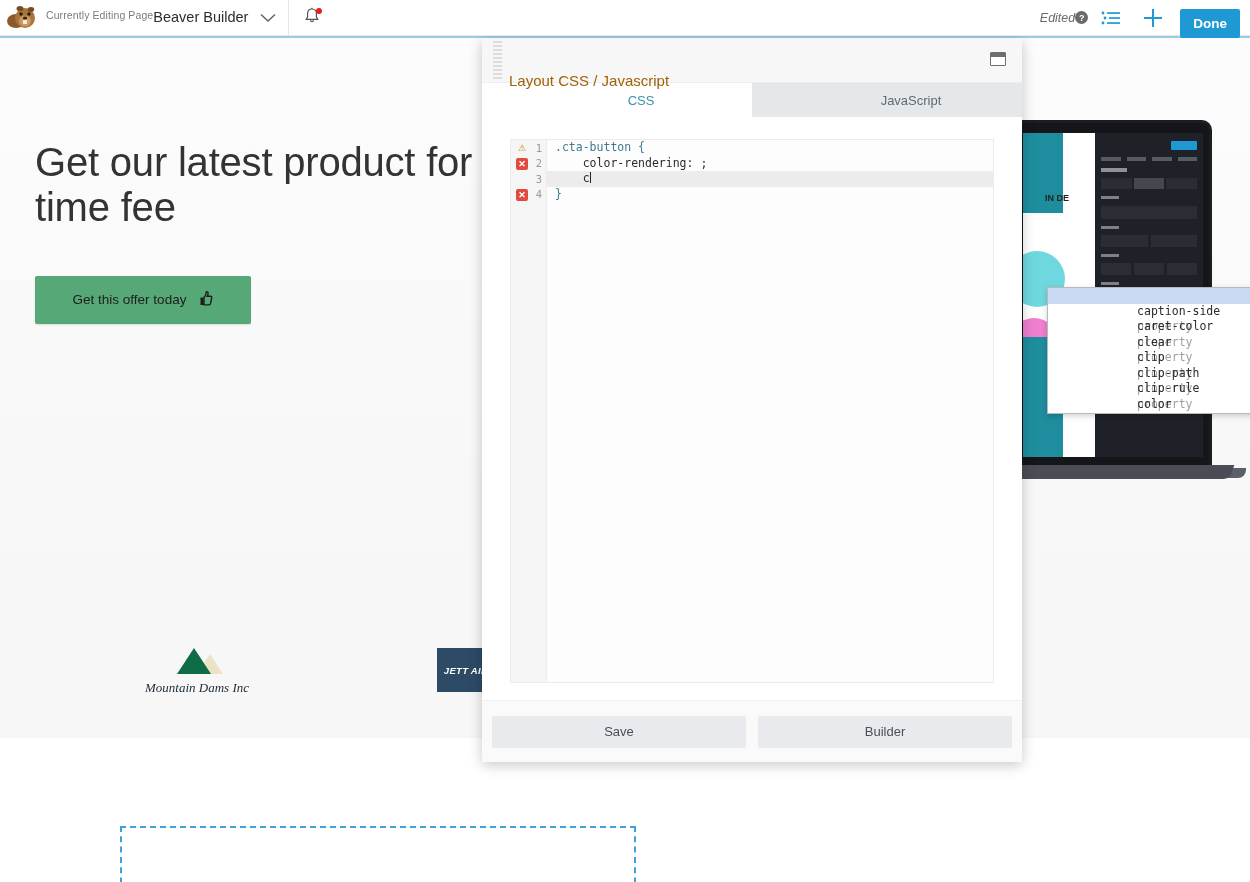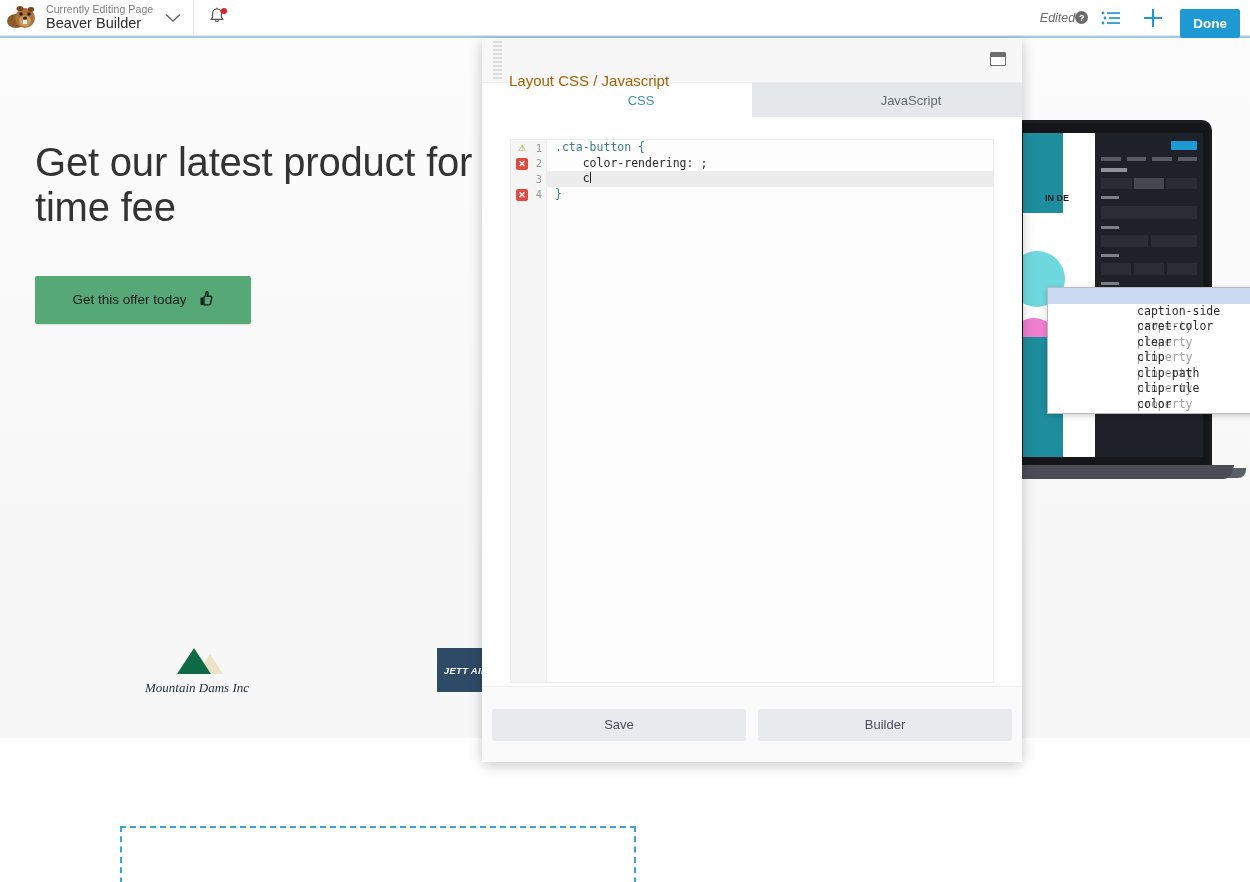--- a/index.html
+++ b/index.html
@@ -11,21 +11,21 @@
   }
   #root { position: relative; width: 1250px; height: 882px; overflow: hidden; background:#fff; }
 
   
   .adminbar {
     position: absolute; top: 0; left: 0; width: 1250px; height: 36px;
     background: #ffffff; border-bottom: 1px solid #e8e8e8;
     display: flex; align-items: center; z-index: 60;
   }
   .ab-logo { width: 44px; height: 36px; display:flex; align-items:center; justify-content:center; }
-  .ab-titles { display:flex; flex-direction:column; justify-content:center; line-height: 1.15; padding-left: 2px; }
+  .ab-titles { display:flex; flex-direction:row; justify-content:center; line-height: 1.15; padding-left: 2px; }
   .ab-eyebrow { font-size: 10.5px; color: #7c7c7c; letter-spacing: .1px; }
   .ab-title { font-size: 14.5px; color: #2d2d2d; }
   .ab-caret { margin-left: auto; width: 40px; display:flex; align-items:center; justify-content:center; color:#555; }
   .ab-divider { width: 1px; height: 36px; background: #e8e8e8; }
   .ab-bellwrap { width: 46px; height: 36px; display:flex; align-items:center; justify-content:center; position: relative; }
   .ab-spacer { flex: 1 1 auto; }
   .ab-edited { font-size: 12.5px; font-style: italic; color: #6b6b6b; display:flex; align-items:center; padding-right: 2px;}
   .ab-help { width:13px; height:13px; border-radius:50%; background:#6b6b6b; color:#fff; font-size:9px; font-style: normal;
              display:flex; align-items:center; justify-content:center; font-weight:bold;}
   .ab-icon-btn { width: 42px; height: 36px; display:flex; align-items:center; justify-content:center; }
@@ -156,21 +156,21 @@
   .autocomplete {
     position: absolute; left: 565px; top: 170px; width: 280px; height: 127px;
     background: #ffffff; border: 1px solid #b9b9b9; box-shadow: 0 2px 6px rgba(0,0,0,.18);
     font-family: "DejaVu Sans Mono", monospace; font-size: 11.5px; z-index: 70; overflow:hidden;
   }
   .ac-list { position:absolute; left:0; top:0; right: 14px; bottom:0; }
   .ac-item { height: 15.5px; line-height: 15.5px; padding-left: 6px; color: #2b2b2b; white-space: pre; }
   .ac-item.sel { background:#ccd9f2; }
   .ac-type { color:#a0a0a0; }
 
-  .modal-foot { height: 76px; background:#fafafa; border-top: 1px solid #f0f0f0;
+  .modal-foot { height: 62px; background:#fafafa; border-top: 1px solid #f0f0f0;
                 display:flex; align-items:center; gap: 12px; padding: 0 10px; }
   .mbtn { flex: 1; height: 32px; background:#e8eaee; color:#4a4f58; font-size: 13px;
           display:flex; align-items:center; justify-content:center; border-radius: 2px;}
 </style>
 </head>
 <body>
 
 <div id="root">
 
   <div class="adminbar">

